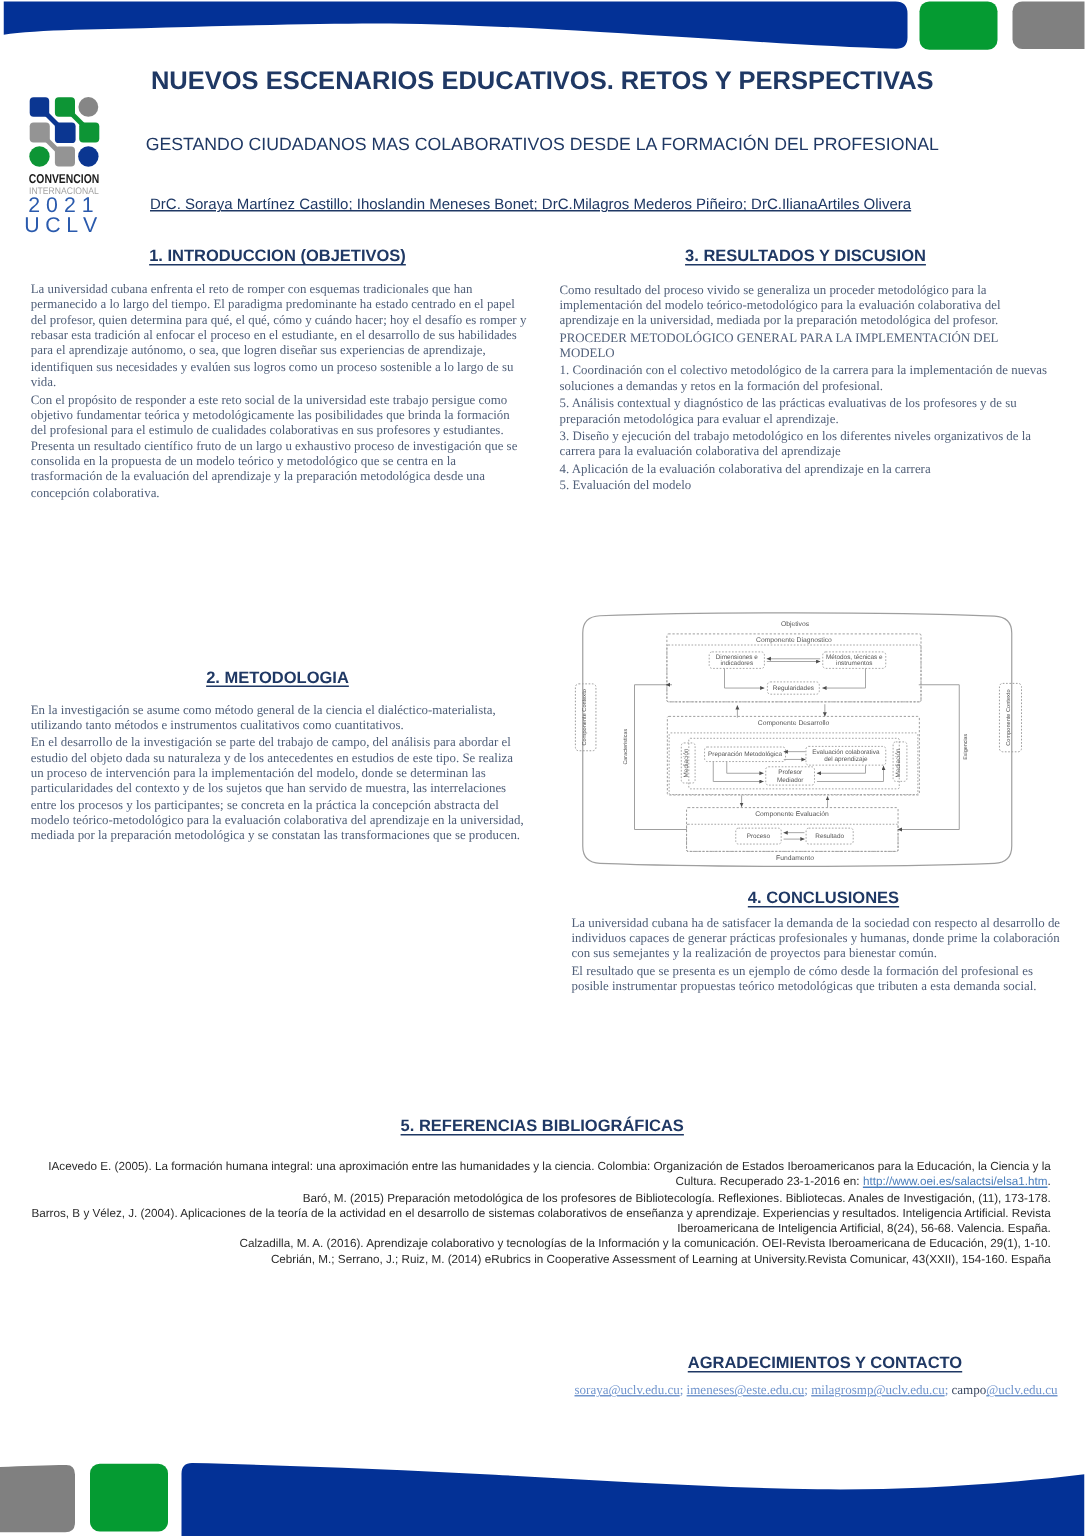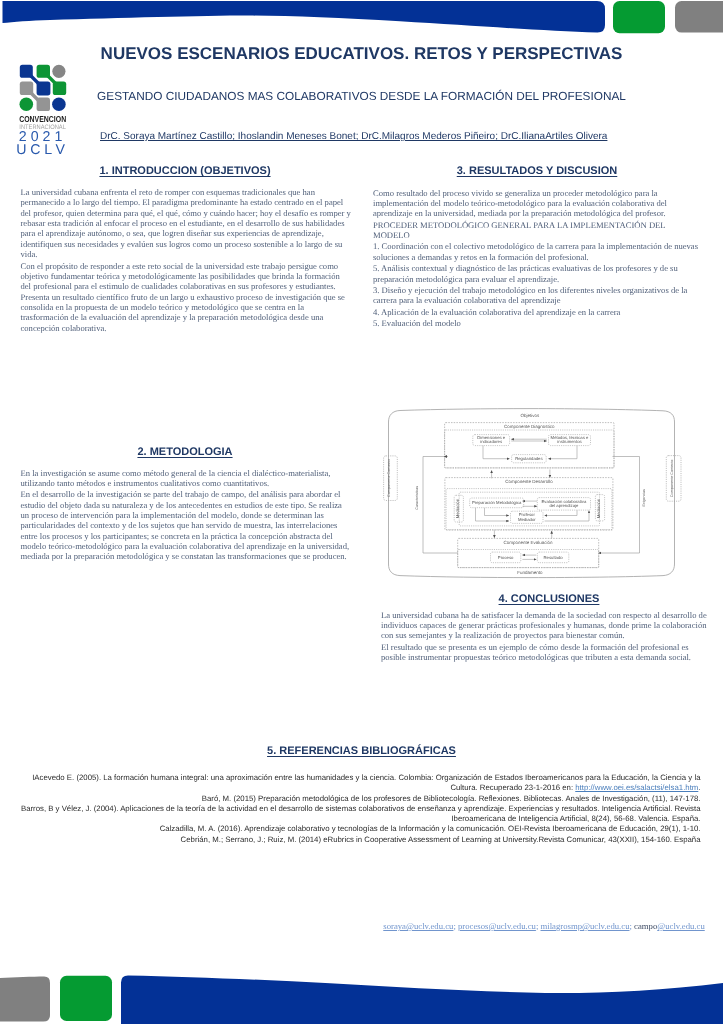--- a/index.html
+++ b/index.html
@@ -99,28 +99,29 @@
 
 <div class="sec-head" style="left:384px;top:593px;width:330px;">4. CONCLUSIONES</div>
 <div class="body-text" style="left:381px;top:609.5px;width:328px;">
   <p>La universidad  cubana ha de satisfacer la demanda de la sociedad con respecto al desarrollo de individuos  capaces de generar prácticas profesionales y humanas, donde prime la colaboración con sus semejantes y la realización de proyectos para bienestar común.</p>
   <p>El resultado que se presenta es un ejemplo de cómo desde la formación del profesional es posible  instrumentar propuestas teórico metodológicas  que tributen a esta demanda social.</p>
 </div>
 
 <div class="sec-head" style="left:0px;top:745px;width:723px;">5. REFERENCIAS BIBLIOGRÁFICAS</div>
 <div class="ref-text" style="left:14.5px;top:773px;width:686px;">
   <p><span>IAcevedo E. (2005). La formación humana integral: una aproximación entre las humanidades y la ciencia. Colombia: Organización de Estados Iberoamericanos para la Educación, la Ciencia y la Cultura. Recuperado 23-1-2016 en: </span><a>http://www.oei.es/salactsi/elsa1.htm</a><span>.</span></p>
-  <p>Baró, M. (2015) Preparación metodológica de los profesores de Bibliotecología. Reflexiones. Bibliotecas. Anales de Investigación, (11), 147-178.</p>
+  <p>Baró, M. (2015) Preparación metodológica de los profesores de Bibliotecología. Reflexiones. Bibliotecas. Anales de Investigación, (11), 173-178.</p>
   <p>Barros, B y Vélez, J. (2004). Aplicaciones de la teoría de la actividad en el desarrollo de sistemas colaborativos de enseñanza y aprendizaje. Experiencias y resultados. Inteligencia Artificial. Revista Iberoamericana de Inteligencia Artificial, 8(24), 56-68. Valencia. España.</p>
   <p>Calzadilla, M. A. (2016). Aprendizaje colaborativo y tecnologías de la Información y la comunicación. OEI-Revista Iberoamericana de Educación, 29(1), 1-10.</p>
   <p>Cebrián, M.; Serrano, J.; Ruiz, M. (2014) eRubrics in Cooperative Assessment of Learning at University.Revista Comunicar, 43(XXII), 154-160. España</p>
 </div>
 
+<div class="sec-head" style="left:385px;top:903px;width:330px;">AGRADECIMIENTOS Y CONTACTO</div>
 <div id="contact-line" style="left:379px;top:921px;width:330px;">
-  <span class="u">soraya@uclv.edu.cu</span><span>; </span><span class="u">procesos@uclv.edu.cu</span><span>; </span><span class="u">milagrosmp@uclv.edu.cu</span><span>;  </span><span class="plain">campo</span><span class="u">@uclv.edu.cu</span>
+  <span class="u">soraya@uclv.edu.cu</span><span>; </span><span class="u">imeneses@este.edu.cu</span><span>; </span><span class="u">milagrosmp@uclv.edu.cu</span><span>;  </span><span class="plain">campo</span><span class="u">@uclv.edu.cu</span>
 </div>
 
 <svg class="abs" id="bottom-banner" viewBox="0 0 723 80" width="723" height="80" preserveAspectRatio="none">
   <path d="M-10,34.5 C5,33.6 30,32.8 44,32.6 Q50,32.5 50,39 L50,71 Q50,77.5 43.5,77.5
            L-10,77.5 Z" fill="#808080"></path>
   <rect x="60" y="31.8" width="52" height="45.2" rx="6.5" fill="#059b32"></rect>
   <path d="M121,38.5 Q121,31.4 128,31.4 C190,32.8 260,35.5 330,39.2
            C400,42.9 470,47.6 545,48.9 C600,49.6 660,46.5 723,38.9
            L723,80 L121,80 Z" fill="#033196"></path>
 </svg>

